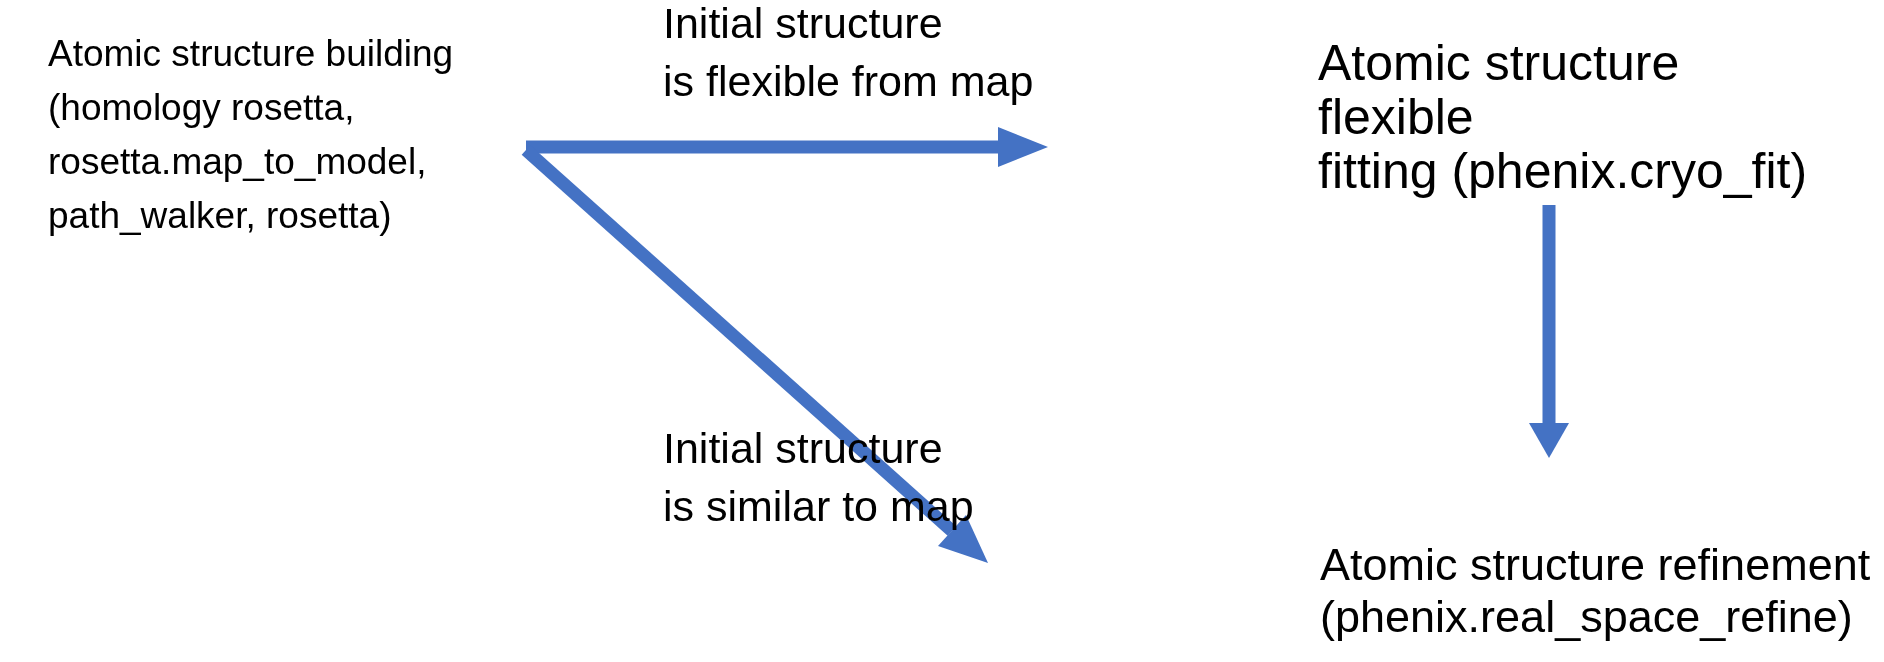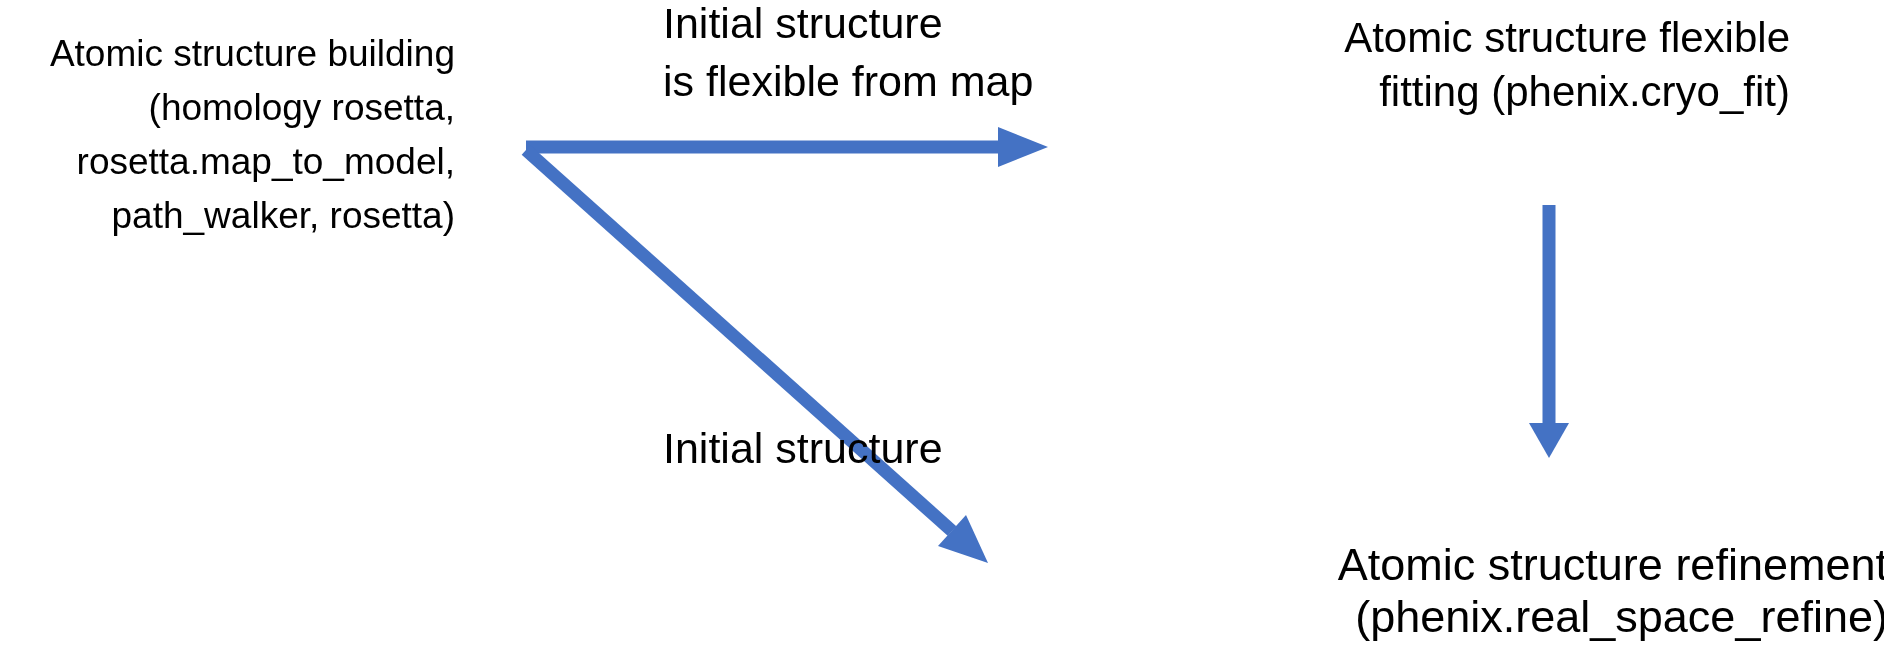--- a/index.html
+++ b/index.html
@@ -15,37 +15,37 @@
   .arrows-svg {
     position: absolute;
     left: 0; top: 0;
     width: 1884px; height: 662px;
   }
   .textblock {
     position: absolute;
     color: #000000;
     letter-spacing: 0px;
   }
-  .tb-center { text-align: right; }
+  .tb-center { text-align: left; margin-left: 48px; }
   .tb-left   { text-align: left; }
   .node-building {
     left: 0px; top: 27px; width: 455px;
     font-size: 37px; line-height: 54px;
   }
   .label-different {
     left: 663px; top: -6px; width: 520px;
     font-size: 43px; line-height: 58px;
   }
   .label-similar {
     left: 663px; top: 419px; width: 520px;
     font-size: 43px; line-height: 58px;
   }
   .node-fitting {
-    left: 1270px; top: 11px; width: 520px;
-    font-size: 42px; line-height: 54px;
+    left: 1270px; top: 36px; width: 520px;
+    font-size: 50px; line-height: 54px;
   }
   .node-refinement {
     left: 1272px; top: 539px; width: 616px;
     font-size: 45px; line-height: 52px;
   }
   .it { }
 </style>
 </head>
 <body>
 
@@ -83,20 +83,21 @@
 
   <div class="textblock tb-center node-fitting">
     <div>Atomic structure flexible</div>
     <div>
       <span>fitting (</span><span class="it">phenix.cryo_fit</span><span>)</span>
     </div>
   </div>
 
   <div class="textblock tb-left label-similar">
     <div>Initial structure</div>
+    <div>is similar to map</div>
   </div>
 
   <div class="textblock tb-center node-refinement">
     <div>Atomic structure refinement</div>
     <div>
       <span>(</span><span class="it">phenix.real_space_refine</span><span>)</span>
     </div>
   </div>
 
 </div>

